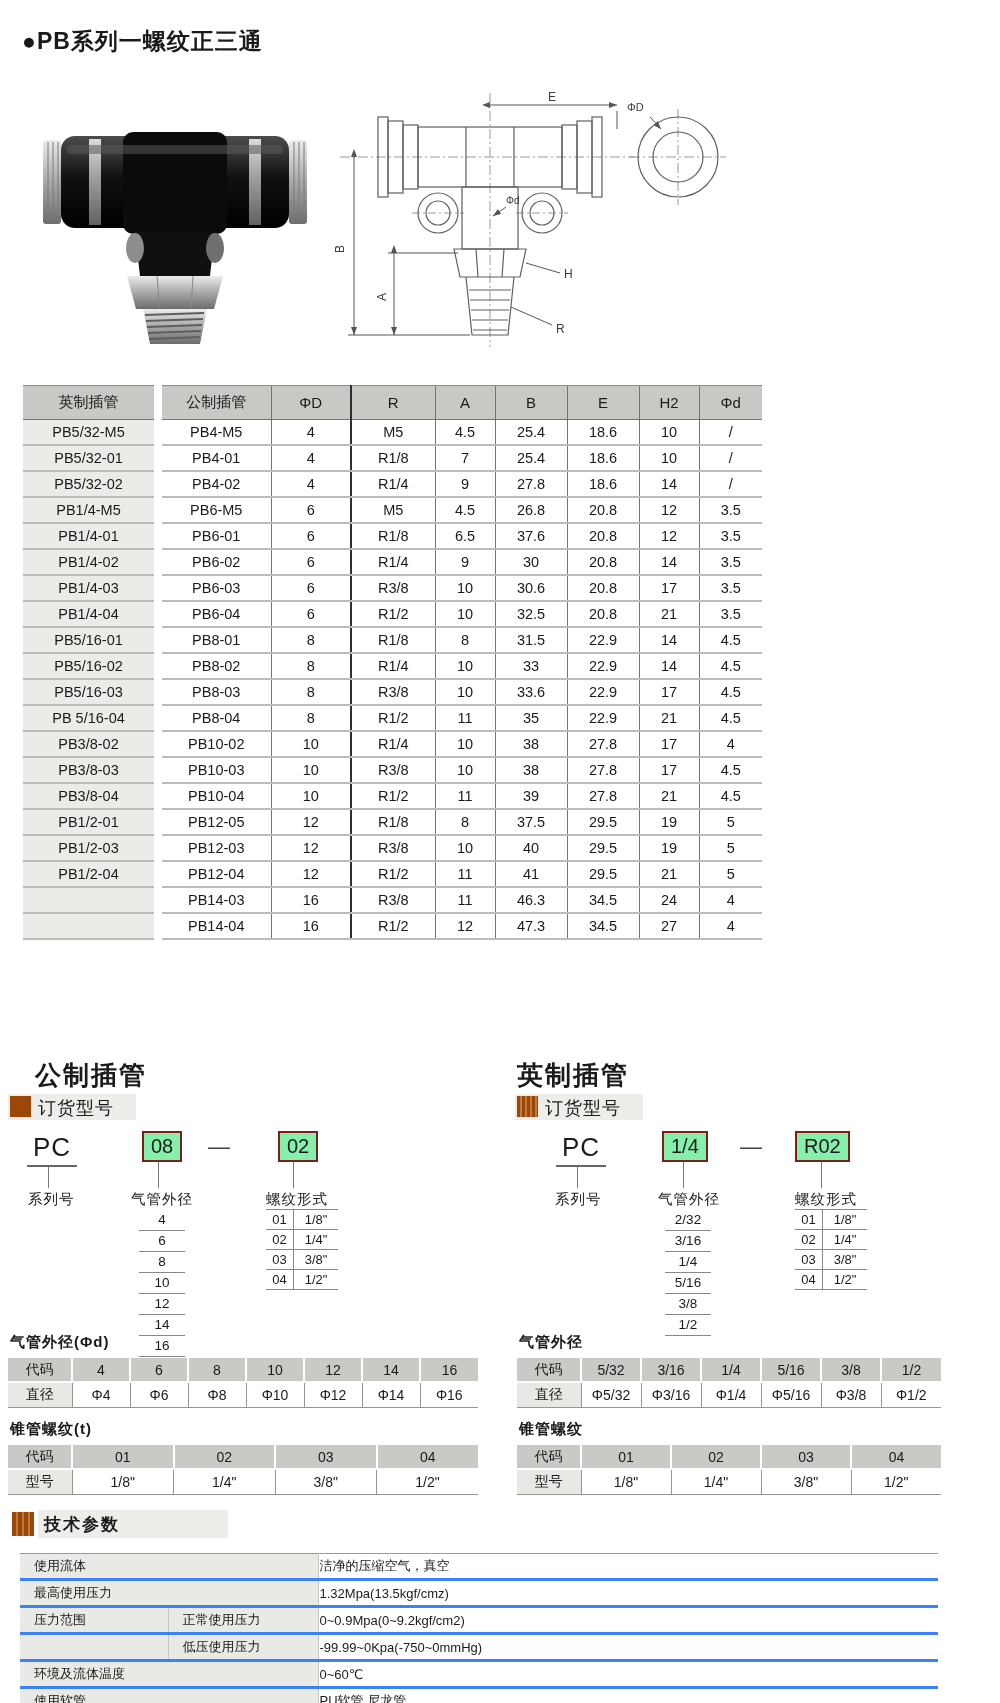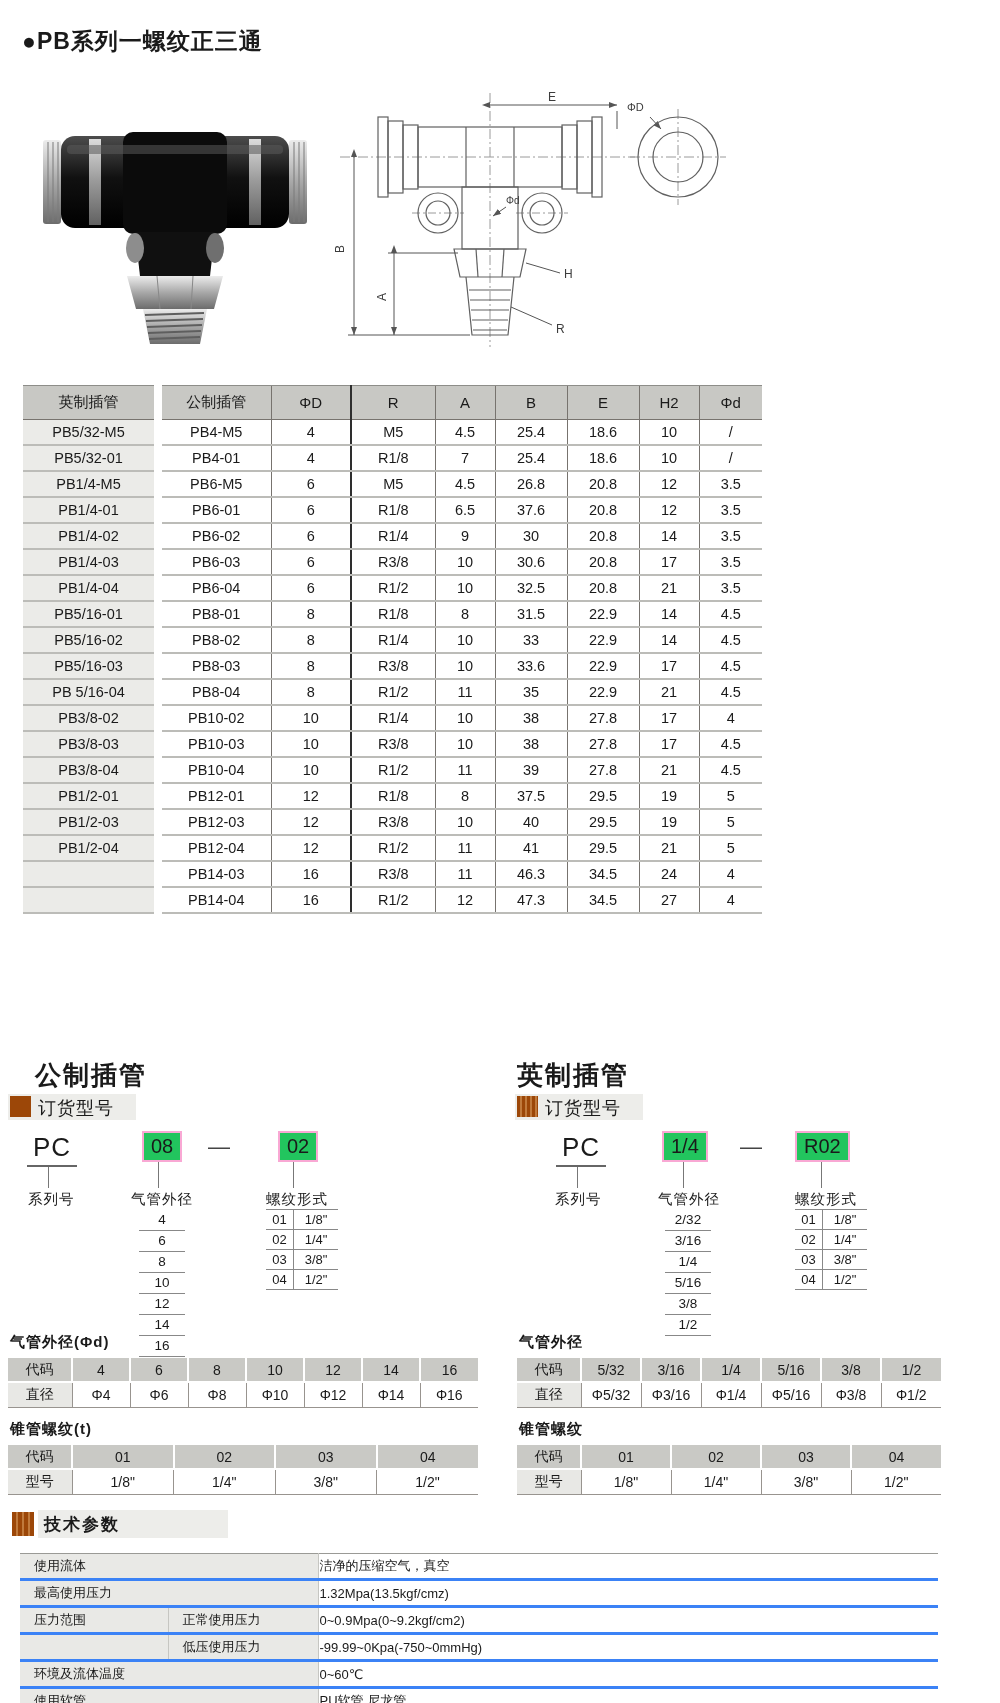--- a/index.html
+++ b/index.html
@@ -25,21 +25,21 @@
   .main-table th:nth-child(4),.main-table td:nth-child(4){border-left:2px solid #2e2e2e;}
 
   
   .order-section{position:absolute;width:480px;height:320px;}
   .sec-heading{position:absolute;left:0;top:18px;font-size:26px;font-weight:bold;letter-spacing:2px;}
   .order-band{position:absolute;top:54px;height:26px;background:#ededea;}
   .order-sq{position:absolute;top:56px;width:21px;height:21px;background:#9c4708;}
   .order-sq.striped{background:repeating-linear-gradient(90deg,#9c4708 0 3px,#c07a3c 3px 5px);}
   .order-label{position:absolute;top:56px;font-size:18px;font-weight:normal;letter-spacing:1px;text-align:center;}
   .code-series{position:absolute;top:92px;font-size:26px;letter-spacing:1px;border-bottom:2px solid #666;padding:0 6px 2px 6px;}
-  .code-box{position:absolute;top:91px;border:2px solid #f9a8d4;font-size:20px;padding:2px 7px;background:#22c55e;}
+  .code-box{position:absolute;top:91px;border:2px solid #7f1d1d;font-size:20px;padding:2px 7px;background:#86efac;}
   .code-dash{position:absolute;top:94px;font-size:22px;color:#444;}
   .vline{position:absolute;width:1px;background:#777;}
   .part-label{position:absolute;top:150px;font-size:14.5px;letter-spacing:1px;}
   .od-list{position:absolute;top:170px;}
   .od-item{width:46px;text-align:center;border-bottom:1px solid #888;font-size:13.5px;line-height:20px;height:20px;}
   .pairs{position:absolute;top:169px;border-top:1px solid #888;}
   .pair-row{display:flex;border-bottom:1px solid #888;font-size:13px;line-height:19px;height:19px;}
   .pair-code{width:27px;text-align:center;border-right:1px solid #888;}
   .pair-val{width:44px;text-align:center;}
 
@@ -226,20 +226,31 @@
           <td class="c1">PB4-01</td>
           <td class="c2">4</td>
           <td class="c3">R1/8</td>
           <td class="c4">7</td>
           <td class="c5">25.4</td>
           <td class="c6">18.6</td>
           <td class="c7">10</td>
           <td class="c8">/</td>
         </tr>
         <tr>
+          <td class="c0">PB5/32-02</td>
+          <td class="c1">PB4-02</td>
+          <td class="c2">4</td>
+          <td class="c3">R1/4</td>
+          <td class="c4">9</td>
+          <td class="c5">27.8</td>
+          <td class="c6">18.6</td>
+          <td class="c7">14</td>
+          <td class="c8">/</td>
+        </tr>
+        <tr>
           <td class="c0">PB1/4-M5</td>
           <td class="c1">PB6-M5</td>
           <td class="c2">6</td>
           <td class="c3">M5</td>
           <td class="c4">4.5</td>
           <td class="c5">26.8</td>
           <td class="c6">20.8</td>
           <td class="c7">12</td>
           <td class="c8">3.5</td>
         </tr>
@@ -359,21 +370,21 @@
           <td class="c2">10</td>
           <td class="c3">R1/2</td>
           <td class="c4">11</td>
           <td class="c5">39</td>
           <td class="c6">27.8</td>
           <td class="c7">21</td>
           <td class="c8">4.5</td>
         </tr>
         <tr>
           <td class="c0">PB1/2-01</td>
-          <td class="c1">PB12-01</td>
+          <td class="c1">PB12-05</td>
           <td class="c2">12</td>
           <td class="c3">R1/8</td>
           <td class="c4">8</td>
           <td class="c5">37.5</td>
           <td class="c6">29.5</td>
           <td class="c7">19</td>
           <td class="c8">5</td>
         </tr>
         <tr>
           <td class="c0">PB1/2-03</td>

